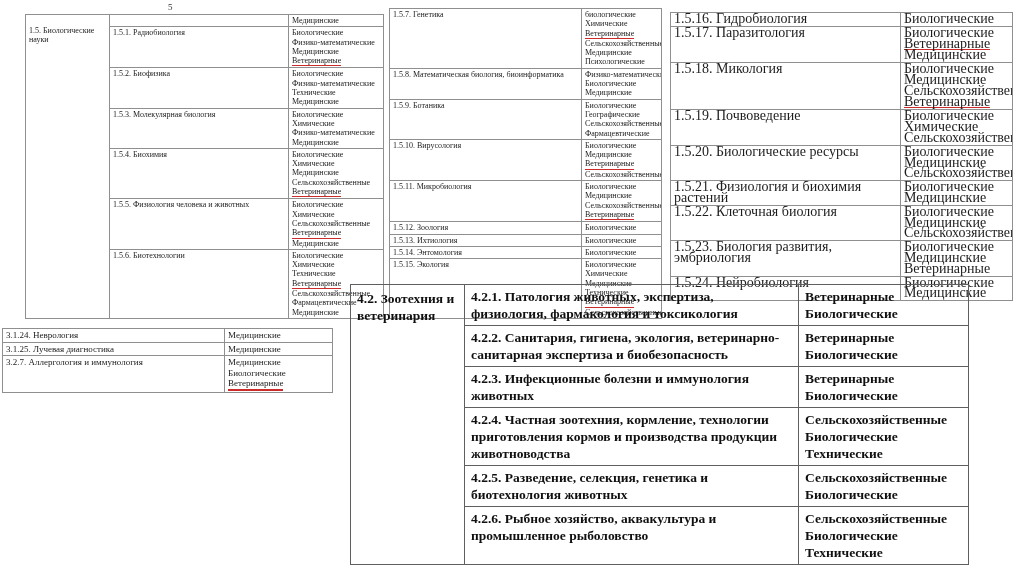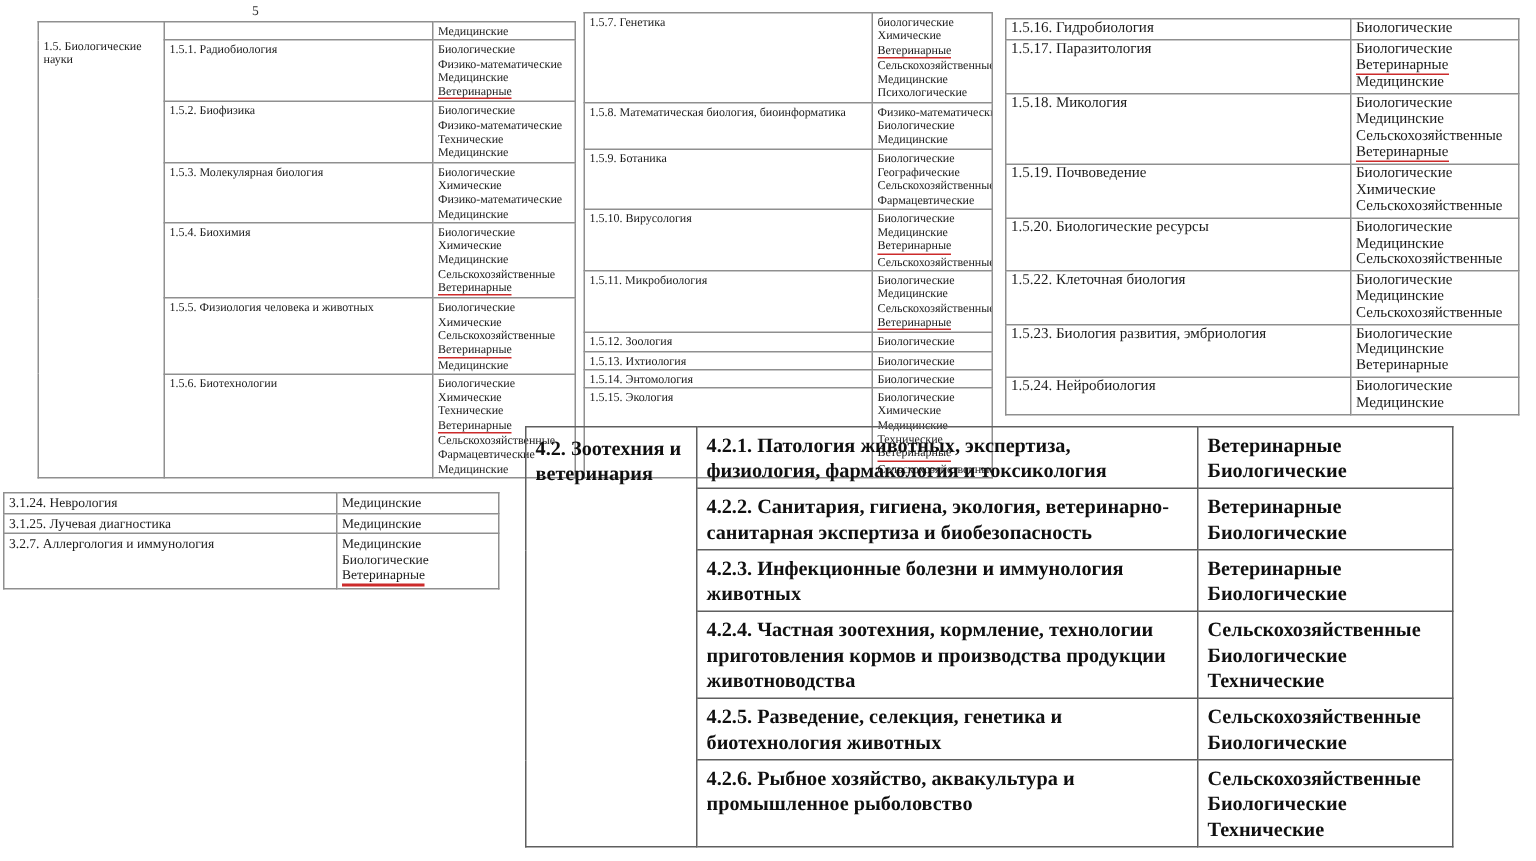--- a/index.html
+++ b/index.html
@@ -34,21 +34,21 @@
     word-wrap: break-word;
   }
   .group-cell { vertical-align: top; }
   .cat-line { white-space: nowrap; }
   .red-underline {
     display: inline-block;
     border-bottom: 2px solid #cc2b2b;
   }
   
   .t-a, .t-b { font-size: 8px;   line-height: 9.3px; }
-  .t-c       { font-size: 10px; line-height: 10.8px; }
+  .t-c       { font-size: 14px; line-height: 10.8px; }
   .t-d       { font-size: 9px;   line-height: 10.5px; }
   .t-e       { font-size: 13.5px; line-height: 17px; color: #101010; }
   .t-a .red-underline, .t-b .red-underline, .t-c .red-underline { border-bottom-width: 1.5px; }
   #tableA .group-cell div { padding-top: 10px; }
   #tableE td {
     border-color: #5f5f5f;
     font-weight: bold;
     padding: 3px 6px;
   }
   #tableE .group-cell div { padding-top: 2px; }
@@ -262,20 +262,27 @@
           </tr>
           <tr>
             <td class="name-cell">1.5.20. Биологические ресурсы</td>
             <td class="cat-cell">
               <div class="cat-line"><span>Биологические</span></div>
               <div class="cat-line"><span>Медицинские</span></div>
               <div class="cat-line"><span>Сельскохозяйственные</span></div>
             </td>
           </tr>
           <tr>
+            <td class="name-cell">1.5.21. Физиология и биохимия растений</td>
+            <td class="cat-cell">
+              <div class="cat-line"><span>Биологические</span></div>
+              <div class="cat-line"><span>Медицинские</span></div>
+            </td>
+          </tr>
+          <tr>
             <td class="name-cell">1.5.22. Клеточная биология</td>
             <td class="cat-cell">
               <div class="cat-line"><span>Биологические</span></div>
               <div class="cat-line"><span>Медицинские</span></div>
               <div class="cat-line"><span>Сельскохозяйственные</span></div>
             </td>
           </tr>
           <tr>
             <td class="name-cell">1.5.23. Биология развития, эмбриология</td>
             <td class="cat-cell">

